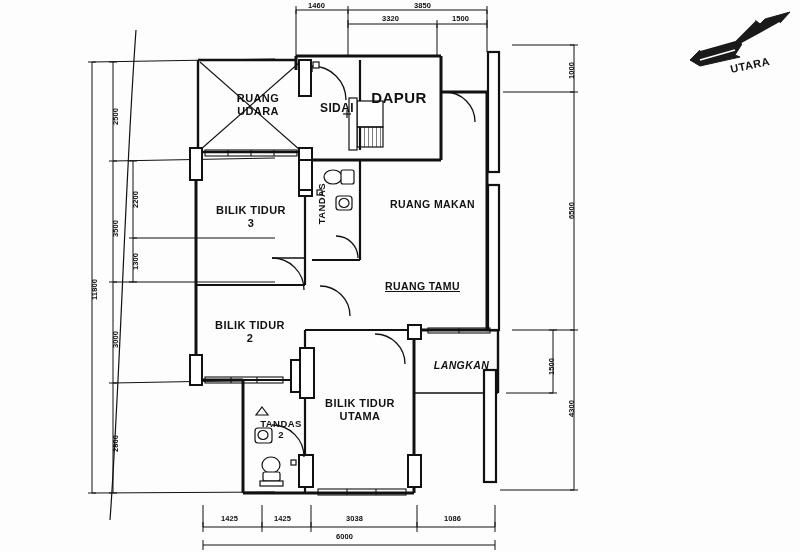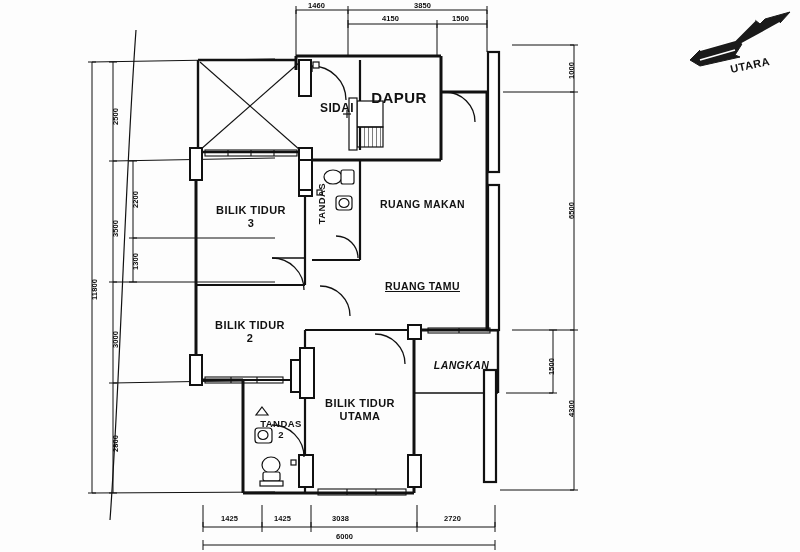--- a/index.html
+++ b/index.html
@@ -309,68 +309,70 @@
     </g>
 
     <g>
       <path d="M 690 60 L 700 50 L 735 40 L 755 20 L 760 24 L 765 19 L 790 12 L 780 23 L 742 44 L 735 55 L 740 57 L 700 66 Z" fill="#1a1a1a" stroke="#1a1a1a" stroke-width="1"></path>
       <path d="M 700 50 L 735 40 L 755 20" fill="none" stroke="#ffffff" stroke-width="2"></path>
       <path d="M 742 44 L 780 23" fill="none" stroke="#ffffff" stroke-width="2"></path>
       <path d="M 700 60 L 735 50" fill="none" stroke="#ffffff" stroke-width="1.6"></path>
     </g>
   </svg>
 
+  <div class="room-label" style="left:214px; top:92px; width:88px; font-size:11px;">RUANG
+UDARA</div>
 
   <div class="room-label" style="left:313px; top:101px; width:48px; font-size:12px;">SIDAI</div>
 
   <div class="room-label" style="left:369px; top:89px; width:60px; font-size:15px;">DAPUR</div>
 
   <div class="room-label rot90" style="left:296px; top:198px; width:52px; font-size:9.5px;">TANDAS</div>
 
   <div class="room-label" style="left:205px; top:204px; width:92px; font-size:11px;">BILIK TIDUR
 3</div>
 
-  <div class="room-label" style="left:370px; top:198px; width:105px; font-size:10.5px;">RUANG MAKAN</div>
+  <div class="room-label" style="left:370px; top:198px; width:105px; font-size:10.5px;text-align:right;">RUANG MAKAN</div>
 
   <div class="room-label" style="left:373px; top:280px; width:99px; font-size:10.5px;text-decoration:underline;">RUANG TAMU</div>
 
   <div class="room-label" style="left:204px; top:319px; width:92px; font-size:11px;">BILIK TIDUR
 2</div>
 
   <div class="room-label" style="left:422px; top:359px; width:79px; font-size:10.5px;font-style:italic;">LANGKAN</div>
 
   <div class="room-label" style="left:314px; top:397px; width:92px; font-size:11px;">BILIK TIDUR
 UTAMA</div>
 
   <div class="room-label" style="left:252px; top:418px; width:58px; font-size:9.5px;">TANDAS
 2</div>
 
   <div class="dim-label" style="left:308px; top:1px;">1460</div>
   <div class="dim-label" style="left:398px; top:1px;padding-left:16px;">3850</div>
 
-  <div class="dim-label" style="left:382px; top:14px;">4150</div>
+  <div class="dim-label" style="left:382px; top:14px;">3320</div>
   <div class="dim-label" style="left:452px; top:14px;">1500</div>
 
   <div class="dim-label vert" style="left:90px; top:300px;">11800</div>
 
   <div class="dim-label vert" style="left:111px; top:125px;">2500</div>
   <div class="dim-label vert" style="left:111px; top:237px;">3500</div>
   <div class="dim-label vert" style="left:111px; top:348px;">3000</div>
   <div class="dim-label vert" style="left:111px; top:452px;">2800</div>
 
   <div class="dim-label vert" style="left:131px; top:208px;">2200</div>
   <div class="dim-label vert" style="left:131px; top:270px;">1300</div>
 
   <div class="dim-label vert" style="left:567px; top:79px;">1000</div>
   <div class="dim-label vert" style="left:567px; top:219px;">6500</div>
   <div class="dim-label vert" style="left:567px; top:417px;">4300</div>
   <div class="dim-label vert" style="left:547px; top:375px;">1500</div>
 
   <div class="dim-label" style="left:221px; top:514px;">1425</div>
   <div class="dim-label" style="left:274px; top:514px;">1425</div>
-  <div class="dim-label" style="left:332px; top:514px;">3038</div>
-  <div class="dim-label" style="left:444px; top:514px;">2720</div>
+  <div class="dim-label" style="left:346px; top:514px;">3038</div>
+  <div class="dim-label" style="left:444px; top:514px;">1086</div>
 
   <div class="dim-label" style="left:336px; top:532px;">6000</div>
 
   <div class="north-label" style="left:730px; top:59px;">UTARA</div>
 
 </div>
 
 </body></html>

